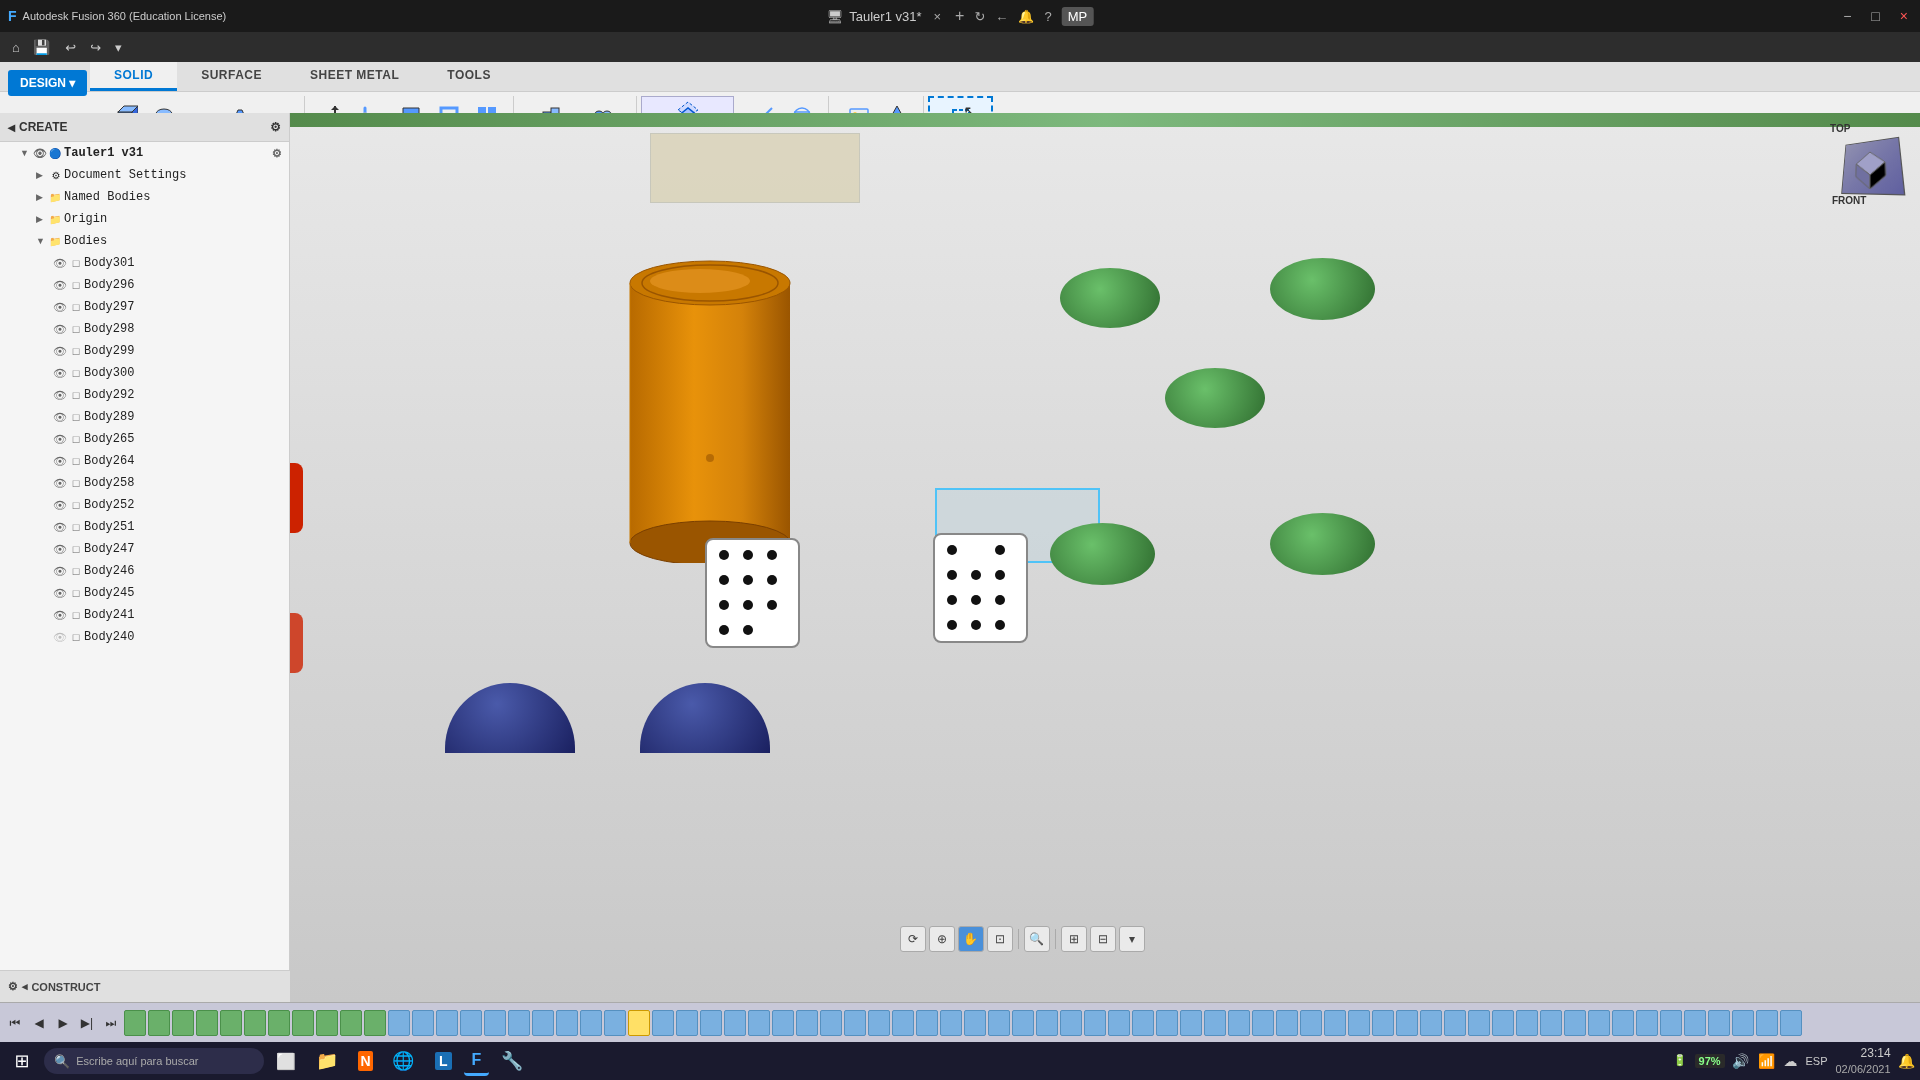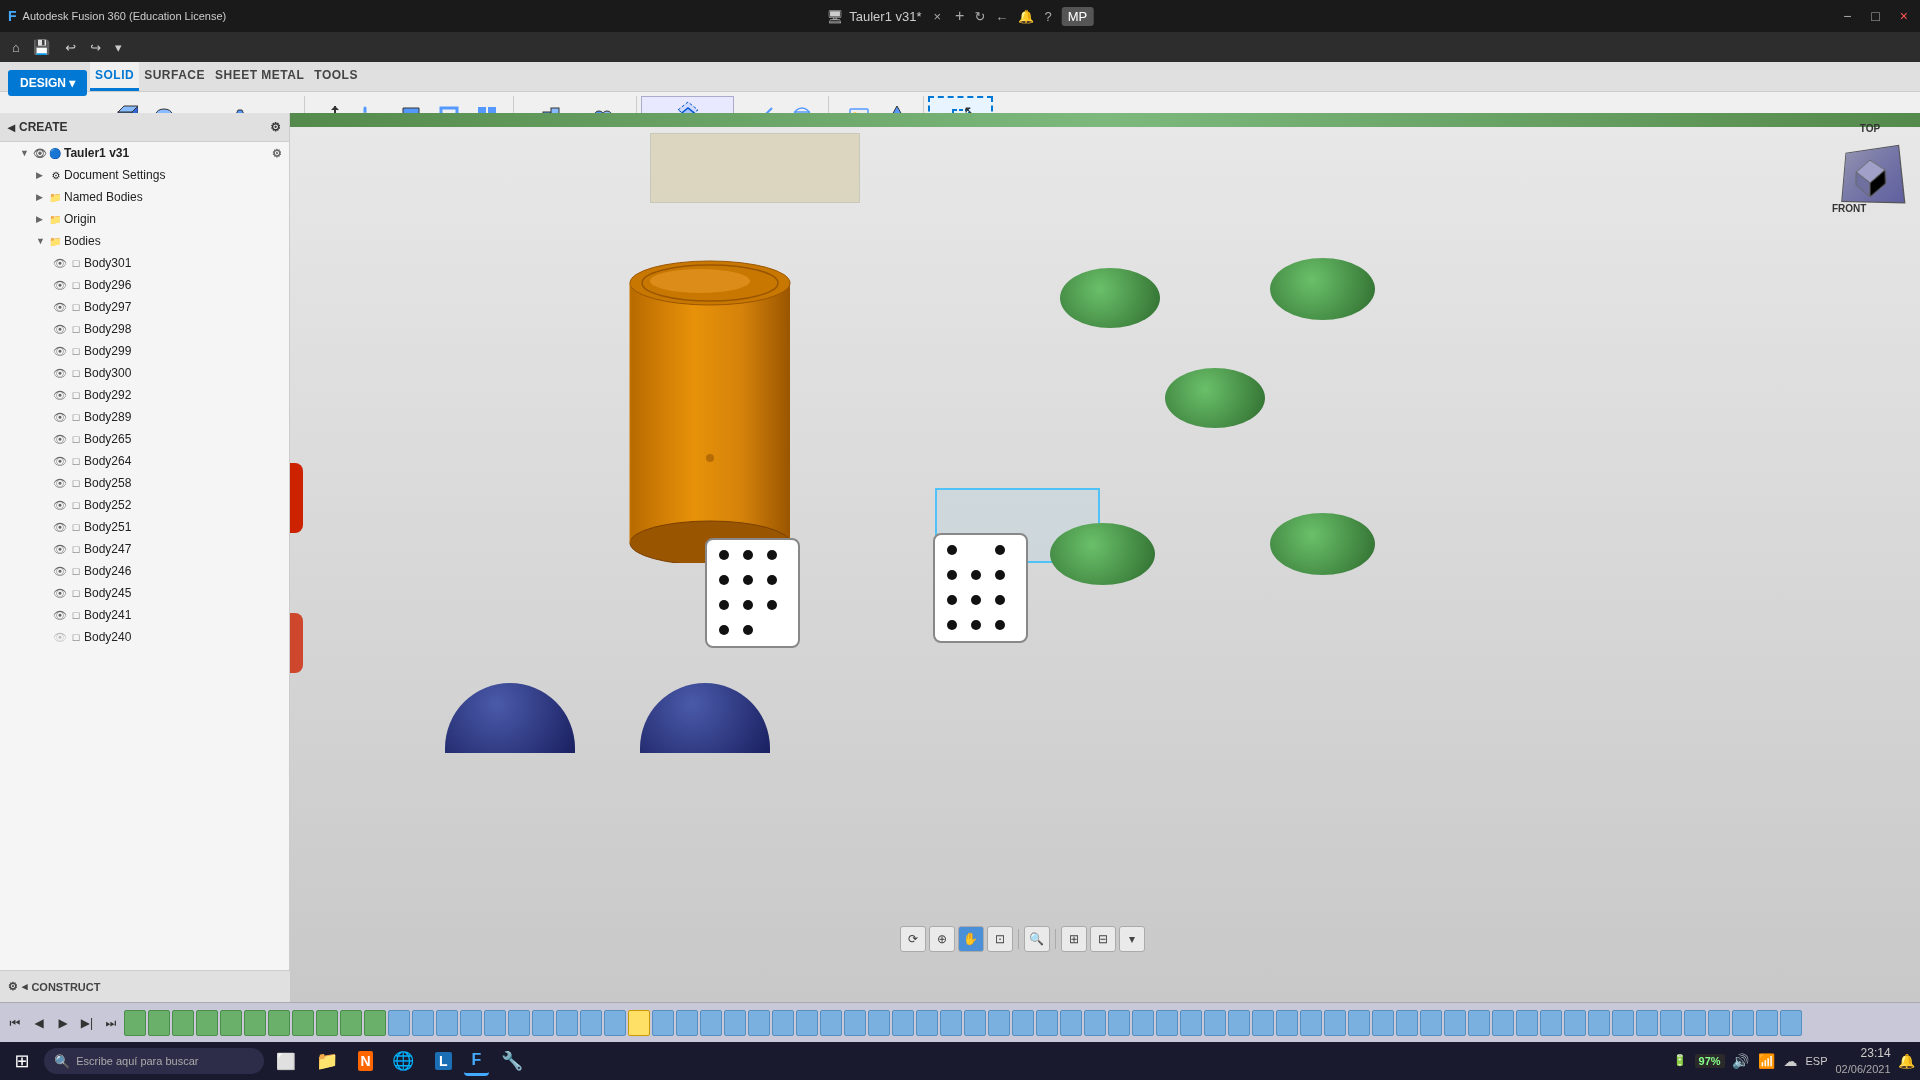--- a/index.html
+++ b/index.html
@@ -26,21 +26,21 @@
       background: #f0f0f0;
       border-bottom: 1px solid #bbb;
     }
     #ribbon-tabs {
       display: flex;
       background: #e0e0e0;
       padding-left: 90px;
       border-bottom: 1px solid #ccc;
     }
     .ribbon-tab {
-      padding: 6px 5px;
+      padding: 6px 24px;
       font-size: 12px;
       font-weight: 600;
       color: #444;
       cursor: pointer;
       border-bottom: 3px solid transparent;
       letter-spacing: 0.5px;
     }
     .ribbon-tab.active {
       background: #f0f0f0;
       border-bottom: 3px solid #0078d4;
@@ -159,21 +159,21 @@
     .tree-item {
       display: flex;
       align-items: center;
       padding: 3px 4px;
       cursor: pointer;
       color: #222;
       white-space: nowrap;
     }
     .tree-item .indent { display: inline-block; width: 16px; flex-shrink: 0; }
     .tree-icon { width: 16px; height: 16px; flex-shrink: 0; display: inline-flex; align-items: center; justify-content: center; font-size: 10px; }
-    .tree-label { flex: 1; }
+    .tree-label { flex: 1; font-family: Liberation Mono, monospace; }
     .eye-icon, .sq-icon { width: 16px; height: 16px; display: inline-flex; align-items: center; justify-content: center; font-size: 11px; color: #666; }
     .expand-arrow { font-size: 9px; color: #666; width: 12px; }
 
     
     #taskbar {
       position: absolute;
       bottom: 0;
       left: 0;
       right: 0;
       height: 38px;
@@ -821,21 +821,21 @@
   <div style="position:absolute;top:410px;left:760px;width:105px;height:62px;border-radius:50%;background:radial-gradient(circle at 40% 35%,#6ac06a,#2d6a2d);"></div>
   <div style="position:absolute;top:400px;left:980px;width:105px;height:62px;border-radius:50%;background:radial-gradient(circle at 40% 35%,#6ac06a,#2d6a2d);"></div>
 
   <div style="position:absolute;top:570px;left:155px;width:130px;height:70px;border-radius:65px 65px 0 0;background:radial-gradient(circle at 40% 30%,#4a5aaa,#1a2060);"></div>
   <div style="position:absolute;top:570px;left:350px;width:130px;height:70px;border-radius:65px 65px 0 0;background:radial-gradient(circle at 40% 30%,#4a5aaa,#1a2060);"></div>
 
   <div style="position:absolute;top:350px;left:-5px;width:18px;height:70px;background:#cc2200;border-radius:0 8px 8px 0;"></div>
   <div style="position:absolute;top:500px;left:-5px;width:18px;height:60px;background:#cc2200;border-radius:0 8px 8px 0;opacity:0.8;"></div>
 
   <div id="viewcube">
-    <div style="text-align:center;font-size:10px;font-weight:bold;color:#333;margin-bottom:12px;">TOP</div>
+    <div style="text-align:left;font-size:10px;font-weight:bold;color:#333;margin-bottom:4px;">TOP</div>
     <div style="width:60px;height:55px;margin:0 auto;background:linear-gradient(135deg,#9090b0,#6060a0);border:1px solid #555;display:flex;align-items:center;justify-content:center;transform:perspective(80px) rotateX(15deg) rotateY(-15deg);">
       <svg width="50" height="45" viewBox="0 0 50 45">
 
         <polygon points="10,20 25,8 40,20 25,32" fill="#a0a0c8" stroke="#666" stroke-width="1"></polygon>
 
         <polygon points="10,20 25,32 25,45 10,33" fill="#7070a0" stroke="#666" stroke-width="1"></polygon>
 
         <polygon points="40,20 25,32 25,45 40,33" fill="#5050808" stroke="#666" stroke-width="1"></polygon>
       </svg>
     </div>

